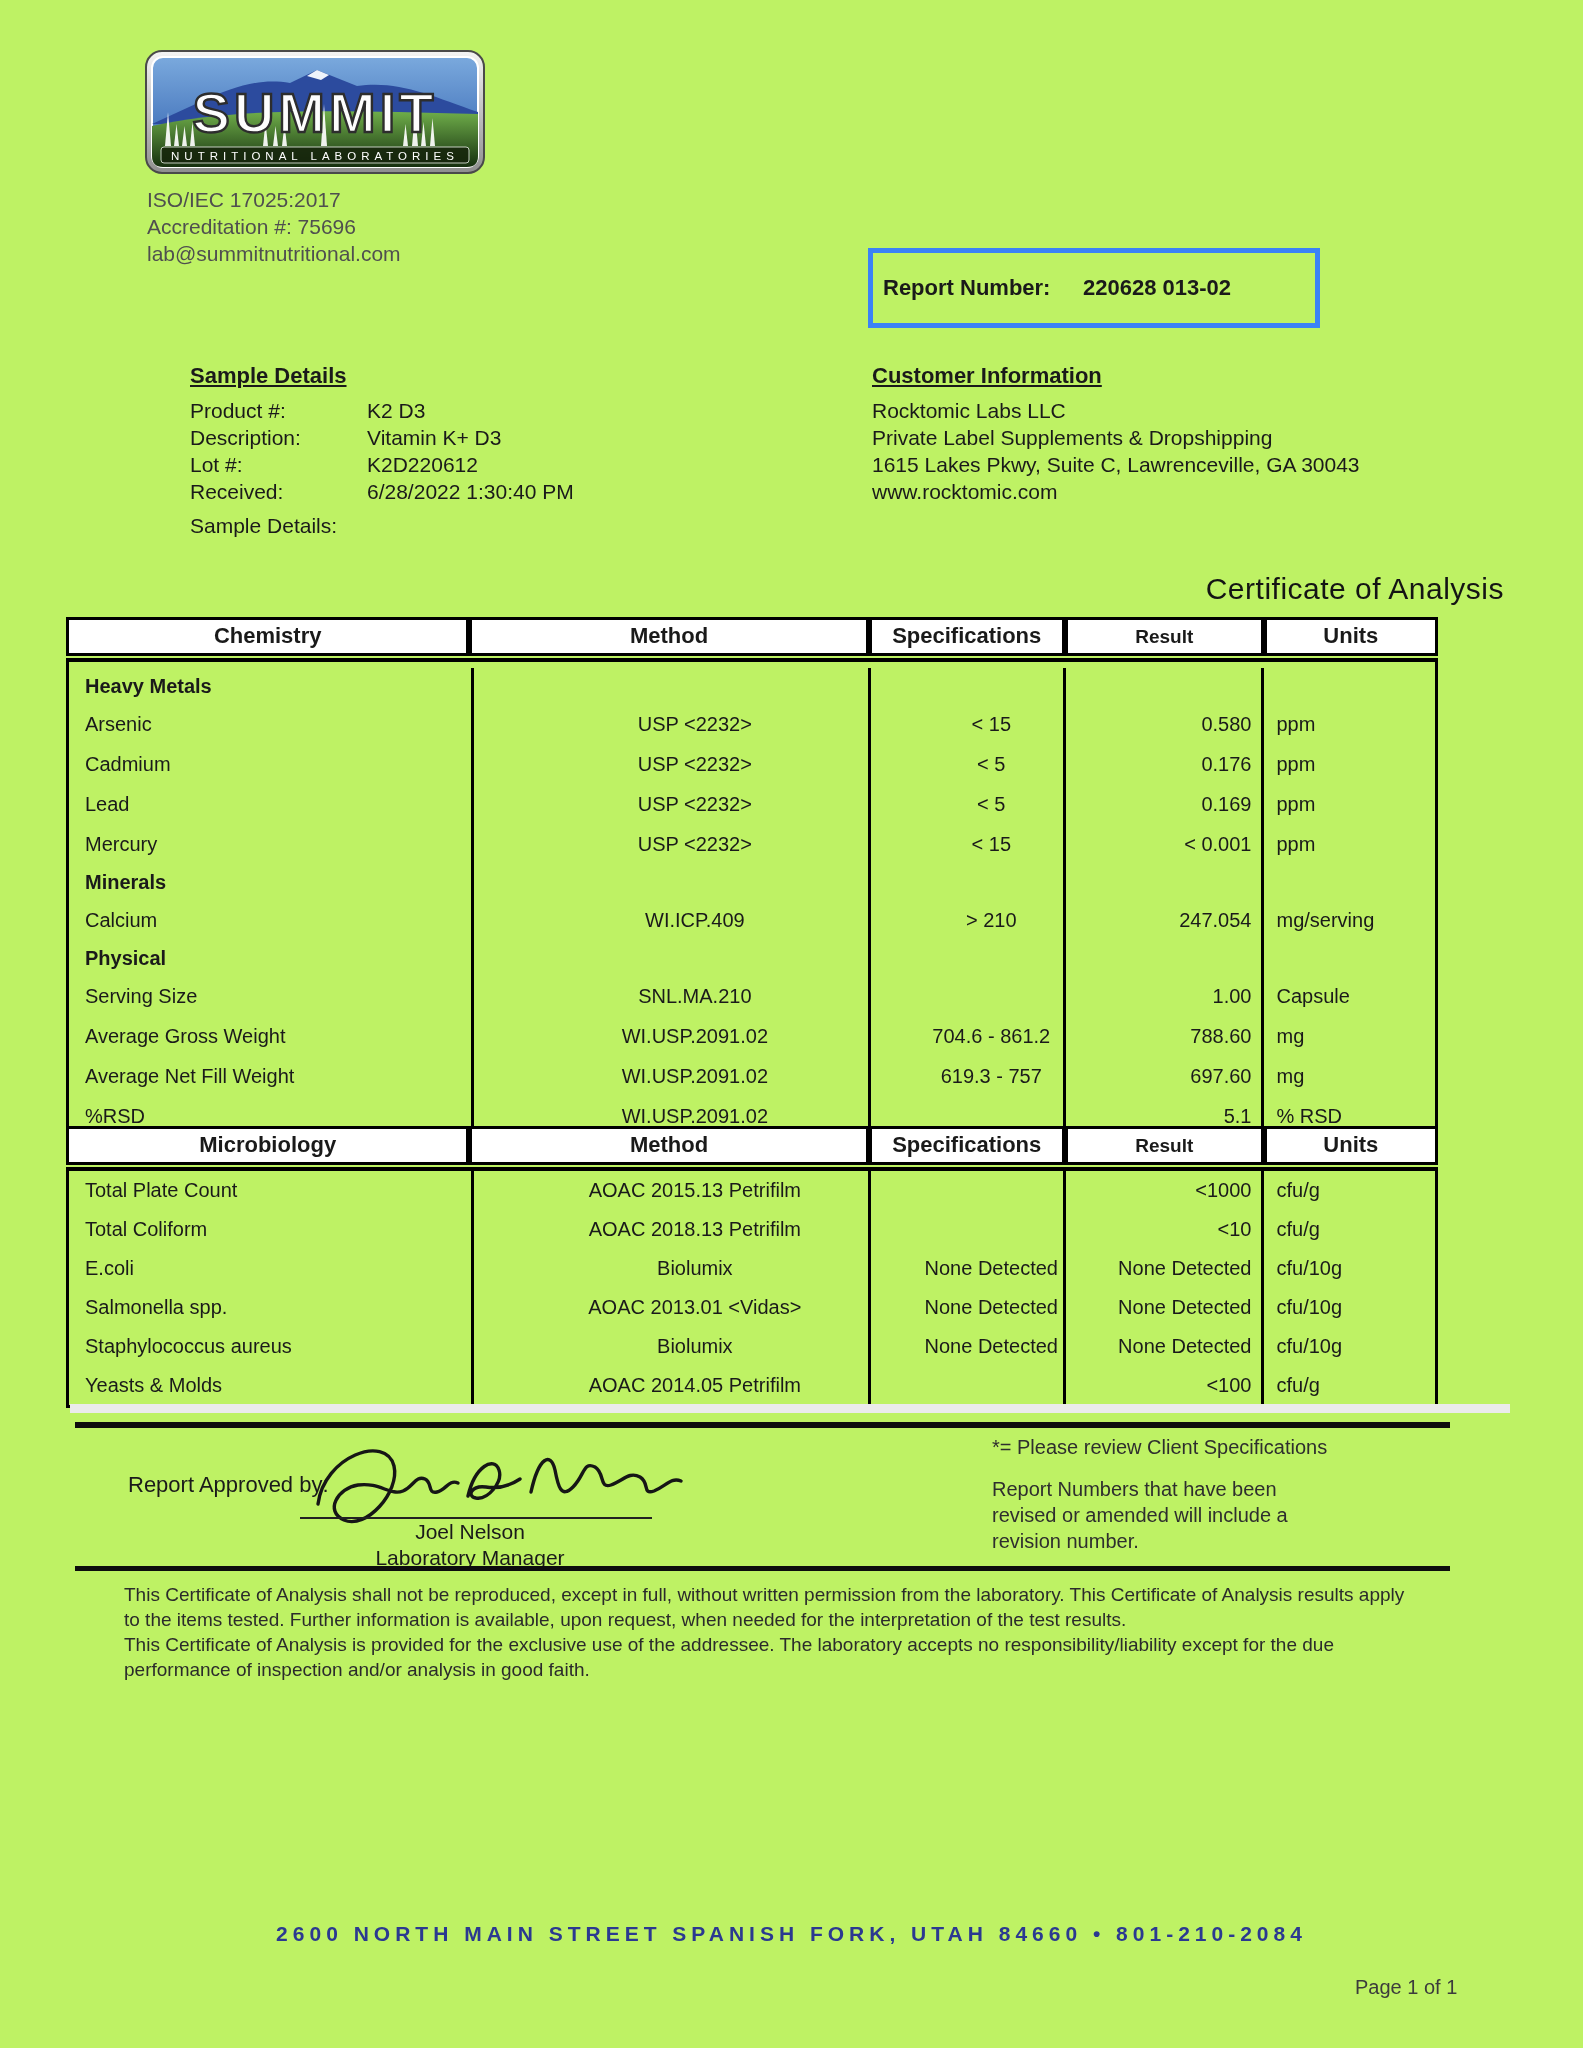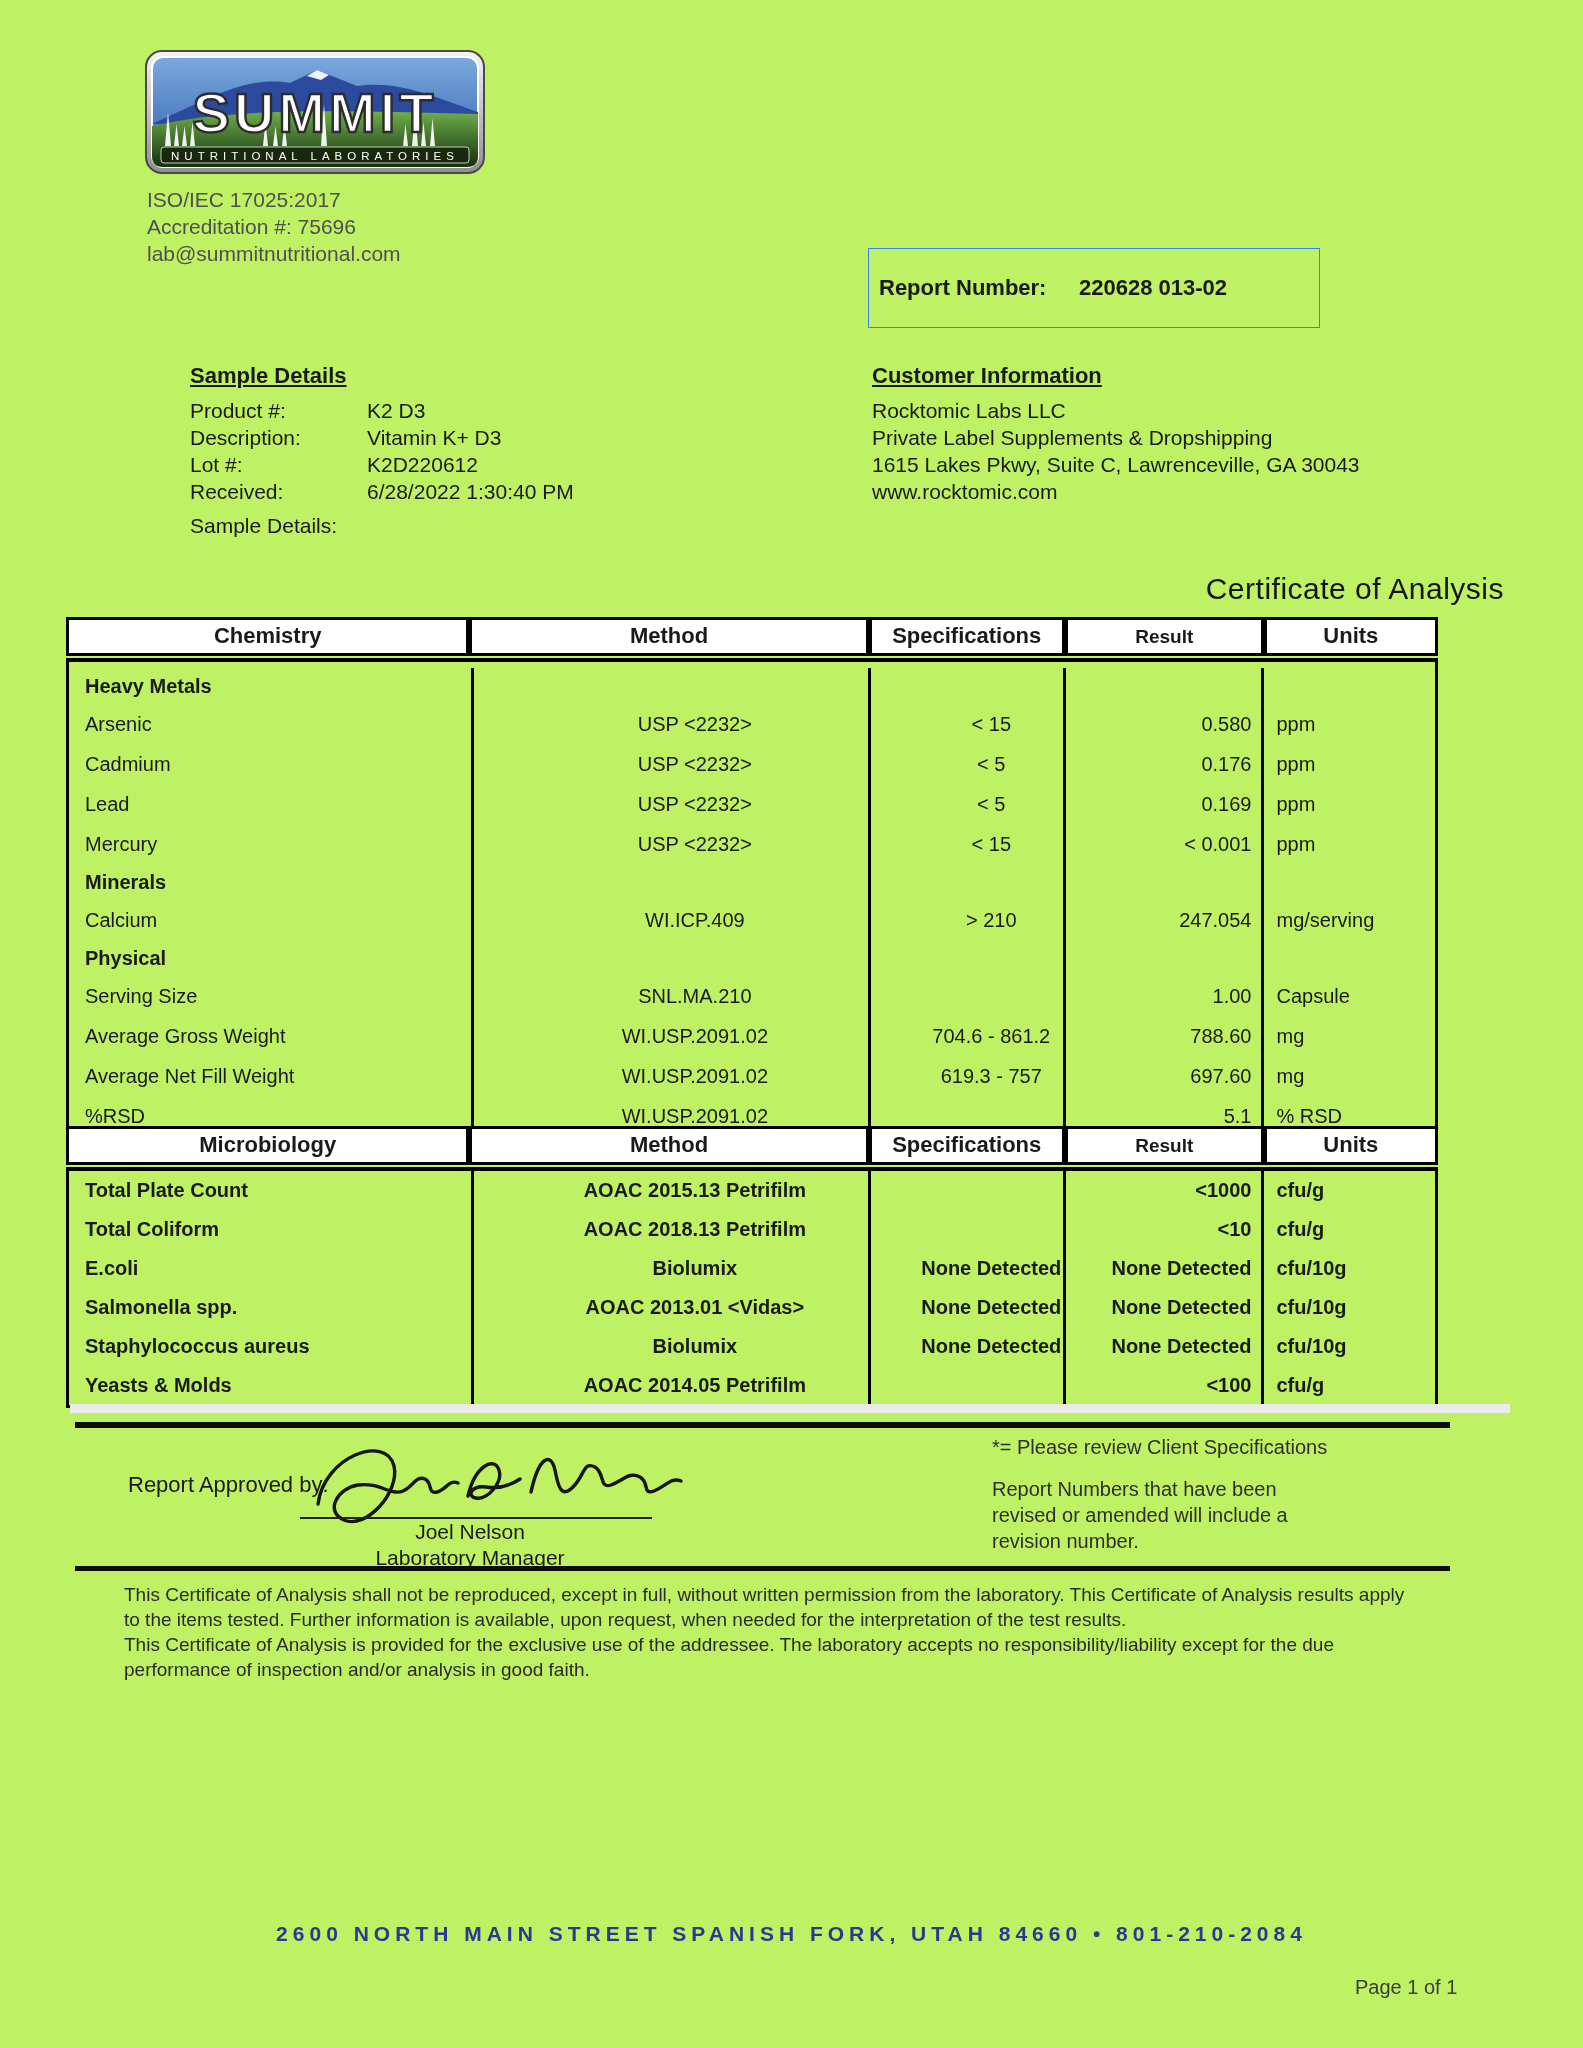--- a/index.html
+++ b/index.html
@@ -2,21 +2,21 @@
 <html><head>
 <meta charset="utf-8">
 <style>
   html,body{margin:0;padding:0;background:#888;}
   .page{position:relative;width:1583px;height:2048px;background:#bef264;
         font-family:"Liberation Sans",sans-serif;color:#1a1a1a;overflow:hidden;}
 
   
   .logo{position:absolute;left:145px;top:50px;width:340px;height:124px;}
   .accred{position:absolute;left:147px;top:186px;font-size:21px;line-height:27px;color:#4f4f4f;}
-  .report-box{position:absolute;left:868px;top:248px;width:452px;height:80px;border:1px solid #3b82f6;
+  .report-box{position:absolute;left:868px;top:248px;width:452px;height:80px;border:5px solid #3b82f6;
               display:flex;flex-direction:column;justify-content:center;padding-left:10px;box-sizing:border-box;}
   .report-row{display:flex;font-weight:bold;font-size:22px;line-height:34px;}
   .report-row .lbl{width:200px;}
 
   
   .info-title{font-size:22px;font-weight:bold;text-decoration:underline;margin-bottom:8px;}
   .sample{position:absolute;left:190px;top:362px;font-size:21px;line-height:27px;}
   .sample .row{display:flex;}
   .sample .row .lbl{width:177px;}
   .sample-extra{position:absolute;left:190px;top:514px;font-size:21px;}
@@ -36,21 +36,21 @@
             display:grid;grid-template-columns:29.4% 29.1% 14.3% 14.5% 12.7%;}
   .trow{display:contents;}
   .cell{font-size:20px;display:flex;align-items:center;box-sizing:border-box;}
   .cell.c2,.cell.c3,.cell.c4,.cell.c5{border-left:3px solid #000;}
   .cell.c1{padding-left:16px;}
   .cell.c2,.cell.c3{justify-content:center;text-align:center;padding-left:48px;}
   .cell.c4{justify-content:flex-end;padding-right:10px;}
   .cell.c5{padding-left:12px;}
   .trow.data .cell{height:40px;}
   .trow.section .cell{height:36px;font-weight:bold;}
-  .trow.micro .cell{height:39px;font-weight:bold;}
+  .trow.micro .cell{height:39px;}
   .gray-band{position:absolute;left:70px;top:1404px;width:1440px;height:9px;background:#ebebeb;}
 
   
   .rule{position:absolute;left:75px;width:1375px;height:6px;background:#0d0d0d;}
   .approve-label{position:absolute;left:128px;top:1472px;font-size:22px;}
   .sig-wrap{position:absolute;left:300px;top:1428px;width:400px;height:110px;}
   .sig-name{position:absolute;left:320px;top:1520px;width:300px;text-align:center;font-size:21px;line-height:24px;}
   .sig-role{position:absolute;left:320px;top:1546px;width:300px;text-align:center;font-size:21px;}
   .note-star{position:absolute;left:992px;top:1436px;font-size:20px;color:#2e2e2e;}
   .note-block{position:absolute;left:992px;top:1476px;font-size:20px;line-height:26px;color:#2e2e2e;}

